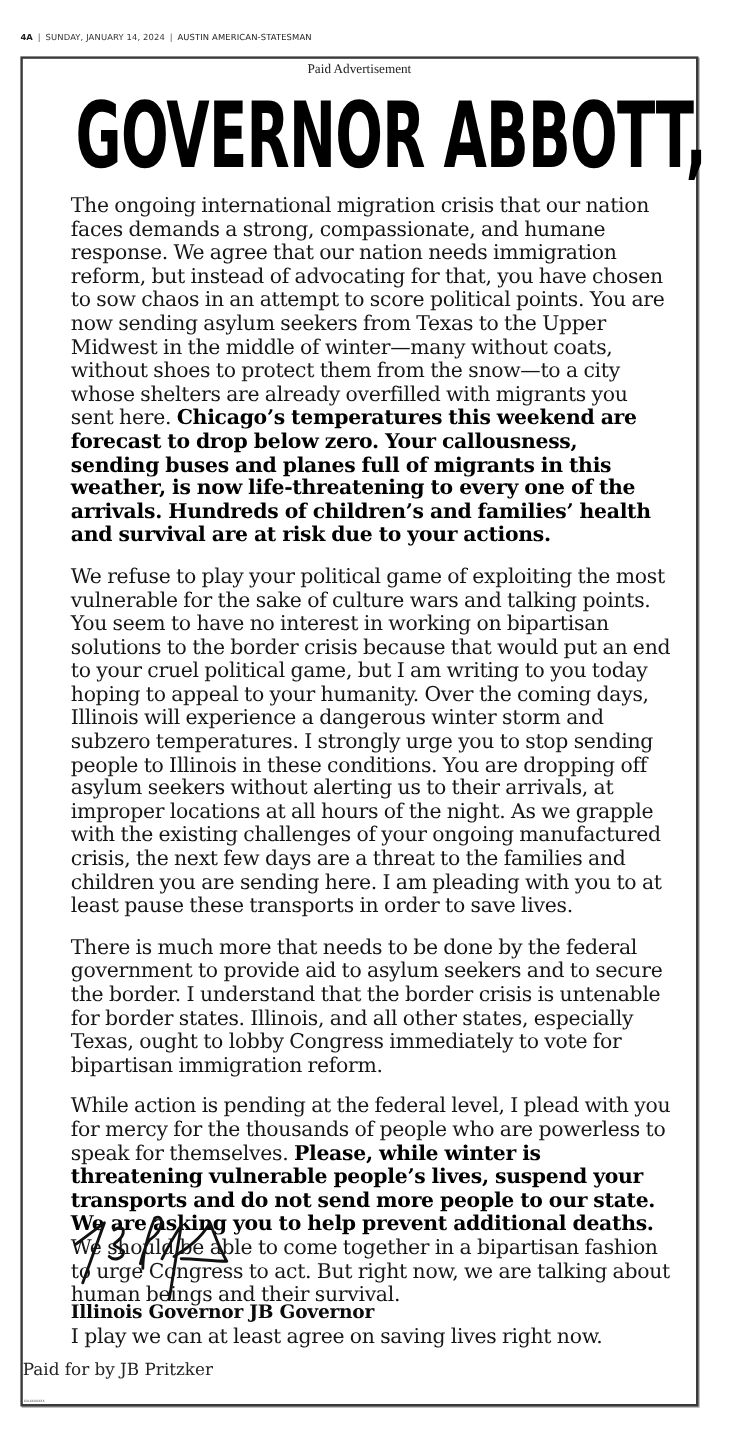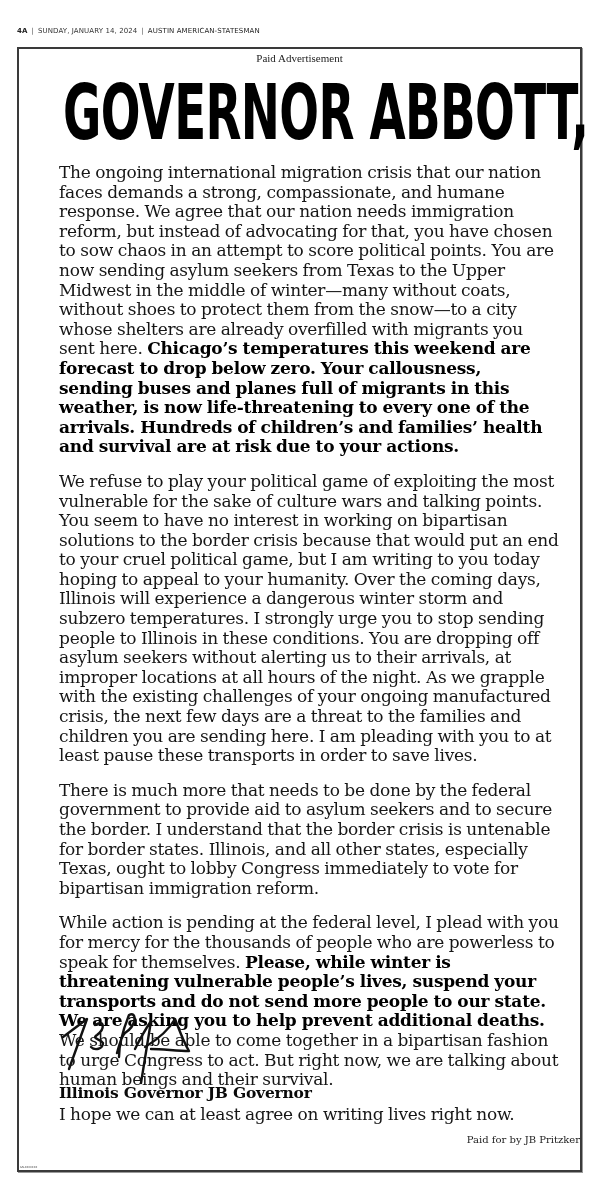--- a/index.html
+++ b/index.html
@@ -98,23 +98,23 @@
       font-weight: bold;
       font-size: 15.5px;
       color: #0a0a0a;
       letter-spacing: -0.2px;
     }
     .paid-for {
       position: absolute;
       left: 0;
       width: 100%;
       top: 1085px;
-      text-align: right;
+      text-align: left;
       font-family: "DejaVu Serif", serif;
-      font-size: 10px;
+      font-size: 14px;
       color: #222;
     }
     .code {
       position: absolute;
       left: 1px;
       bottom: 1px;
       font-family: "DejaVu Sans", sans-serif;
       font-size: 2.6px;
       color: #444;
       white-space: nowrap;
@@ -130,21 +130,21 @@
 <div class="ad-box">
   <div class="paid-ad">Paid Advertisement</div>
 
   <div class="headline">GOVERNOR ABBOTT,</div>
 
   <div class="body-text">
     <p><span>The ongoing international migration crisis that our nation faces demands a strong, compassionate, and humane response. We agree that our nation needs immigration reform, but instead of advocating for that, you have chosen to sow chaos in an attempt to score political points. You are now sending asylum seekers from Texas to the Upper Midwest in the middle of winter—many without coats, without shoes to protect them from the snow—to a city whose shelters are already overfilled with migrants you sent here. </span><b>Chicago’s temperatures this weekend are forecast to drop below zero. Your callousness, sending buses and planes full of migrants in this weather, is now life-threatening to every one of the arrivals. Hundreds of children’s and families’ health and survival are at risk due to your actions.</b></p>
     <p><span>We refuse to play your political game of exploiting the most vulnerable for the sake of culture wars and talking points. You seem to have no interest in working on bipartisan solutions to the border crisis because that would put an end to your cruel political game, but I am writing to you today hoping to appeal to your humanity. Over the coming days, Illinois will experience a dangerous winter storm and subzero temperatures. I strongly urge you to stop sending people to Illinois in these conditions. You are dropping off asylum seekers without alerting us to their arrivals, at improper locations at all hours of the night. As we grapple with the existing challenges of your ongoing manufactured crisis, the next few days are a threat to the families and children you are sending here. I am pleading with you to at least pause these transports in order to save lives.</span></p>
     <p><span>There is much more that needs to be done by the federal government to provide aid to asylum seekers and to secure the border. I understand that the border crisis is untenable for border states. Illinois, and all other states, especially Texas, ought to lobby Congress immediately to vote for bipartisan immigration reform.</span></p>
     <p><span>While action is pending at the federal level, I plead with you for mercy for the thousands of people who are powerless to speak for themselves. </span><b>Please, while winter is threatening vulnerable people’s lives, suspend your transports and do not send more people to our state. We are asking you to help prevent additional deaths.</b><span> We should be able to come together in a bipartisan fashion to urge Congress to act. But right now, we are talking about human beings and their survival.</span></p>
-    <p><span>I hope we can at least agree on writing lives right now.</span></p>
+    <p><span>I play we can at least agree on saving lives right now.</span></p>
   </div>
 
   <svg class="signature" viewBox="0 0 145 80" xmlns="http://www.w3.org/2000/svg">
     <g fill="none" stroke="#111" stroke-width="2.4" stroke-linecap="round" stroke-linejoin="round">
 
       <path d="M4 30 C 12 24, 20 18, 28 12 L 10 62"></path>
 
       <path d="M36 18 C 46 12, 46 22, 38 28 C 32 32, 42 32, 44 36 C 44 42, 36 44, 32 40"></path>
 
       <path d="M60 50 C 60 36, 66 18, 70 8 C 78 4, 78 18, 66 26 C 62 30, 60 38, 58 46"></path>

